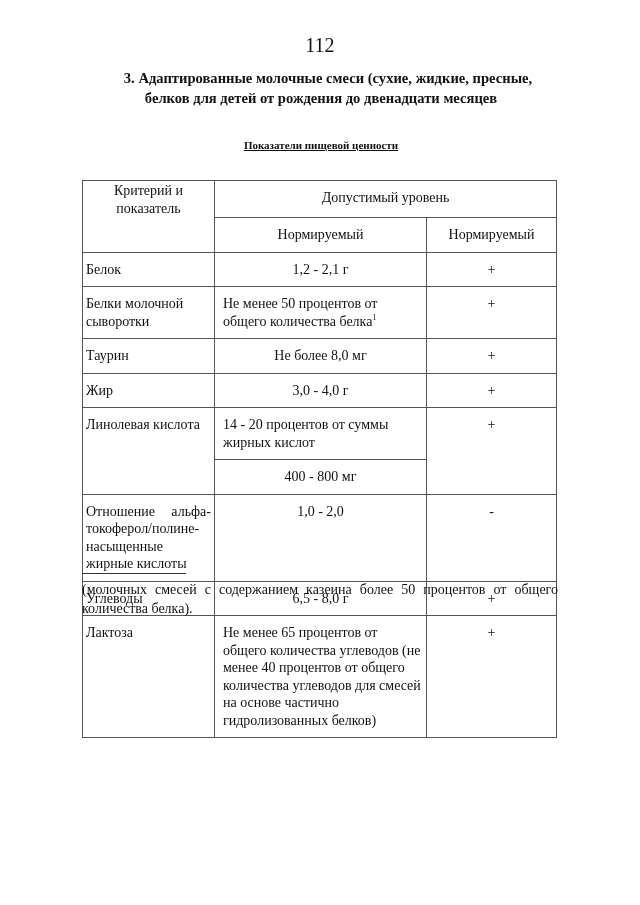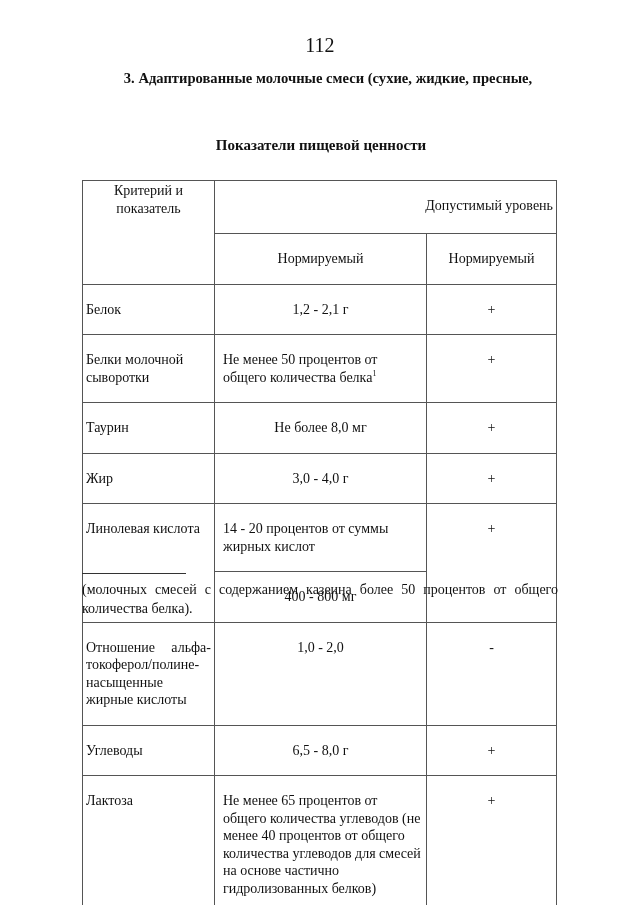--- a/index.html
+++ b/index.html
@@ -13,29 +13,29 @@
     text-align: center; font-size: 20px;
   }
   .section-title {
     position: absolute; top: 68px; left: 84px; width: 474px;
     text-align: center; font-weight: bold; font-size: 14.6px; line-height: 20px;
   }
   .section-title .l1 { display: block; padding-left: 14px; }
   .section-title .l2, .section-title .l3 { display: block; }
   .subtitle {
     position: absolute; top: 135px; left: 84px; width: 474px;
-    text-align: center; font-weight: bold; font-size: 15px; line-height: 20px;
+    text-align: center; font-weight: bold; font-size: 11px; line-height: 20px; text-decoration: underline;
   }
   table.nutrition {
     position: absolute; top: 180px; left: 82px; width: 474px;
     border-collapse: collapse; table-layout: fixed;
     font-size: 14px; line-height: 17.5px;
   }
   table.nutrition td, table.nutrition th {
-    border: 1px solid #555; padding: 16px 3px; vertical-align: top; font-weight: normal;
+    border: 1px solid #555; padding: 8px 3px; vertical-align: top; font-weight: normal;
   }
   col.c1 { width: 132px; }
   col.c2 { width: 212px; }
   col.c3 { width: 130px; }
   .center { text-align: center; }
   .left { text-align: left; }
   .pad { padding-left: 8px !important; }
   .justify { text-align: justify; margin-top: 10px; }
   sup { font-size: 8px; line-height: 0; vertical-align: super; }
   .footnote-rule {
@@ -48,36 +48,37 @@
   }
   .footnote .first { display: block; text-indent: 34px; text-align-last: justify; }
 </style>
 </head>
 <body>
 
 <div class="page-number">112</div>
 
 <div class="section-title">
   <span class="l1">3. Адаптированные молочные смеси (сухие, жидкие, пресные,</span>
+  <span class="l3">белков для  детей от рождения до двенадцати месяцев</span>
 </div>
 
 <div class="subtitle">
   <div>Показатели пищевой ценности</div>
 </div>
 
 <table class="nutrition">
   <colgroup>
       <col class="c1">
       <col class="c2">
       <col class="c3">
     </colgroup>
   <thead>
     <tr>
       <th rowspan="2" class="center" style="height:41px;vertical-align:top;padding-top:1px;">Критерий и показатель</th>
-      <th colspan="2" class="center" style="height:20px;text-align:right;">Допустимый уровень</th>
+      <th colspan="2" class="center" style="height:20px;">Допустимый уровень</th>
     </tr>
     <tr>
       <th class="center">Нормируемый</th>
       <th class="center">Нормируемый</th>
     </tr>
   </thead>
   <tbody>
     <tr>
       <td class="left">Белок</td>
       <td class="center">1,2 - 2,1 г</td>

